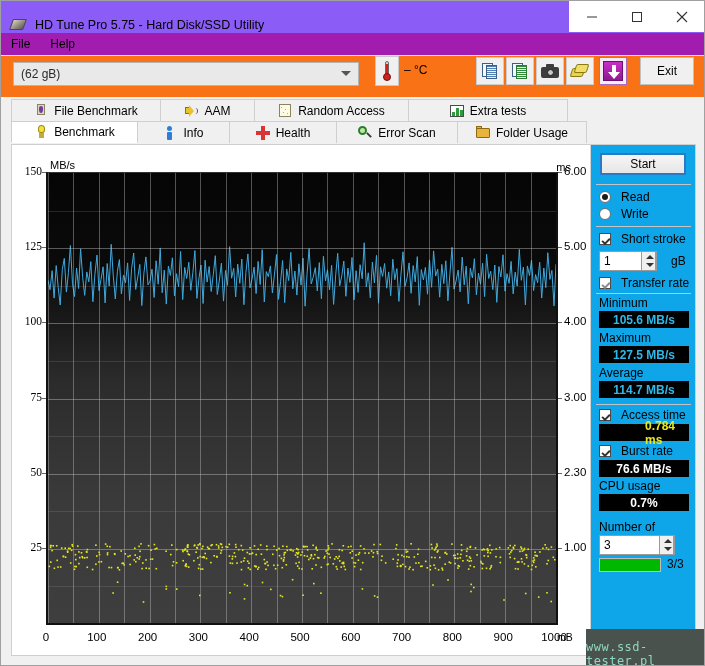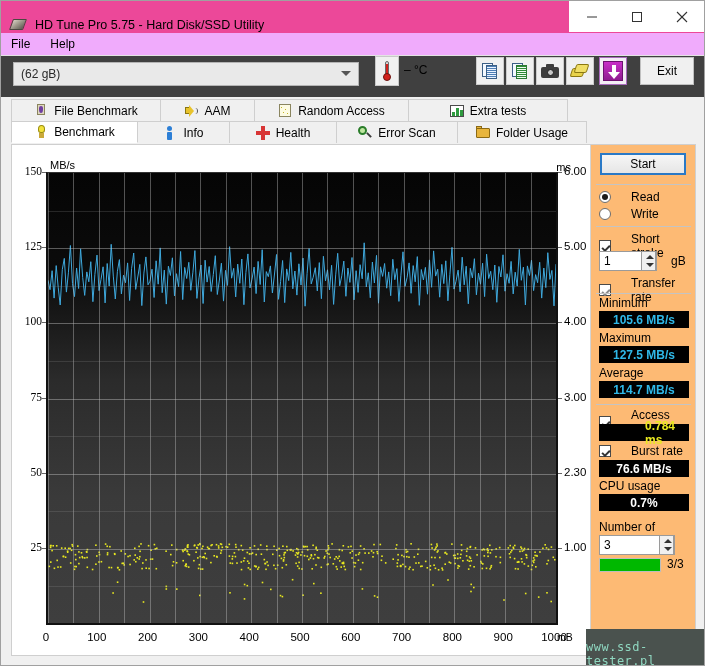--- a/index.html
+++ b/index.html
@@ -14,21 +14,21 @@
   #app {
     position: relative;
     width: 705px; height: 666px;
     background: #f0f0f0;
     border: 1px solid #a0a0a0;
   }
 
   
   #titlebar {
     position: absolute; left: 0; top: 0; width: 703px; height: 48px;
-    background: #ec4899;
+    background: #8b5cf6;
     display: flex; align-items: center;
   }
   #titlebar .app-icon {
     width: 18px; height: 16px; margin-left: 9px; margin-right: 7px;
     position: relative;
   }
   #titlebar .app-icon .disc {
     position: absolute; left: 1px; top: 2px;
     width: 14px; height: 11px;
     background: linear-gradient(135deg,#cfc9bd 0%, #8d8madd 40%, #6e6a60 100%);
@@ -43,32 +43,32 @@
   .wbtns { position: absolute; right: 0; top: 0; height: 32px; display: flex; }
   .wbtn {
     width: 45px; height: 31px; display: flex; align-items: center; justify-content: center;
     background: #ffffff; color: #333; font-size: 13px;
   }
   .wbtn svg { display:block; }
 
   
   #menubar {
     position: absolute; left: 0; top: 32px; width: 703px; height: 23px;
-    background: #f0abfc;
+    background: #a21caf;
     display: flex; align-items: center;
     border-bottom: 1px solid #e3e3e3;
   }
   .menu-item {
     padding: 3px 10px 3px 10px; font-size: 12px; color: #000;
   }
 
   
   #toolbar {
     position: absolute; left: 0; top: 55px; width: 703px; height: 41px;
-    background: #404040;
+    background: #f97316;
   }
   #drive-select {
     position: absolute; left: 12px; top: 6px; width: 346px; height: 24px;
     background: #e9e9e9; border: 1px solid #b4b4b4;
     display: flex; align-items: center; padding-left: 7px;
     font-size: 12px; color: #2a2a2a;
   }
   #drive-select .chev {
     position: absolute; right: 7px; top: 8px;
     width: 0; height: 0;
@@ -238,33 +238,33 @@
   }
   .tickmark { position: absolute; width: 4px; height: 1px; background: #666; }
   .xtick {
     position: absolute; top: 486px; font-size: 11.5px; color:#000; text-align:center; width: 40px;
   }
   #x-unit { position: absolute; left: 540px; top: 486px; font-size: 10.5px; color:#000; }
 
   
   #side {
     position: absolute; left: 578px; top: 0px; width: 105px; height: 510px;
-    background: #fdba74;
+    background: #0ea5e9;
     border-left: 1px solid #d4d4d4;
   }
   #start-btn {
     position: absolute; left: 9px; top: 8px; width: 86px; height: 22px;
     background: linear-gradient(#f6f6f6,#e6e6e6);
     border: 2px solid #2a79c6;
     display: flex; align-items: center; justify-content: center;
     font-size: 12px; color: #000;
   }
   .sep { position: absolute; left: 5px; width: 95px; height: 1px; background: #c4c4c4; }
   .radio-row, .check-row {
-    position: absolute; left: 8px; display: flex; align-items: center; gap: 20px;
+    position: absolute; left: 8px; display: flex; align-items: center; gap: 10px;
     font-size: 12px; color: #000;
   }
   .radio {
     width: 12px; height: 12px; border: 1px solid #6d6d6d; border-radius: 50%;
     background: #fff; position: relative; flex: 0 0 auto;
   }
   .radio.on::after {
     content:''; position:absolute; left:2px; top:2px; width:6px; height:6px;
     background:#1a1a1a; border-radius:50%;
   }

